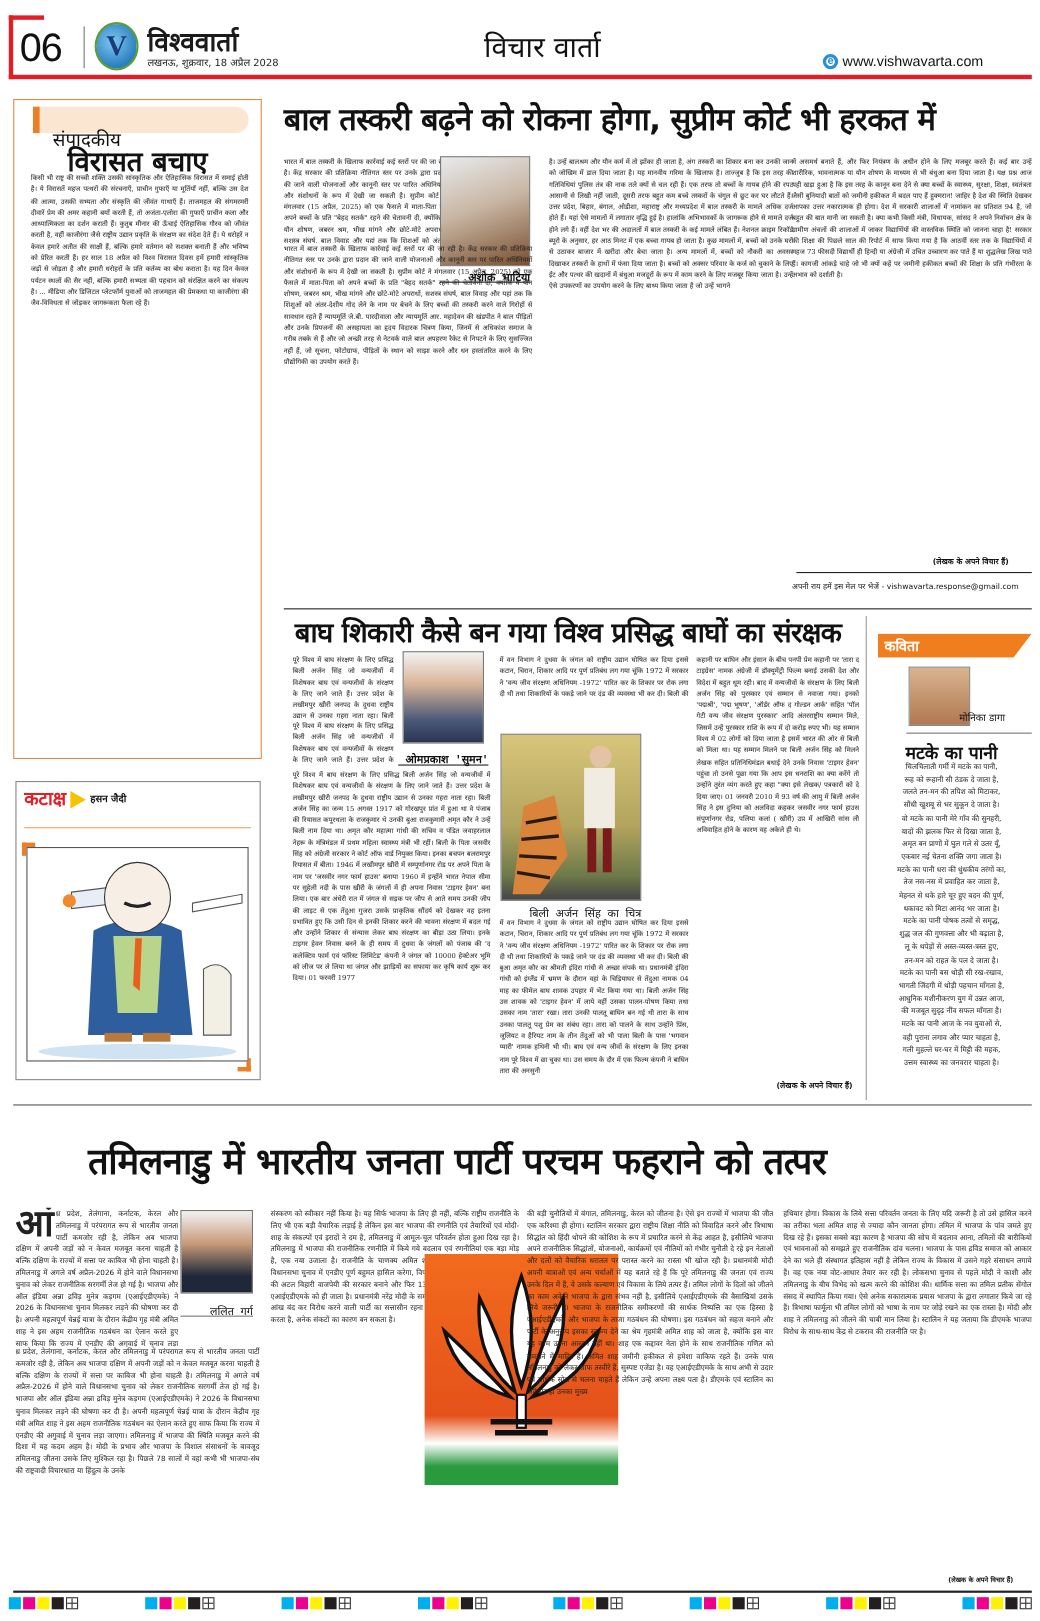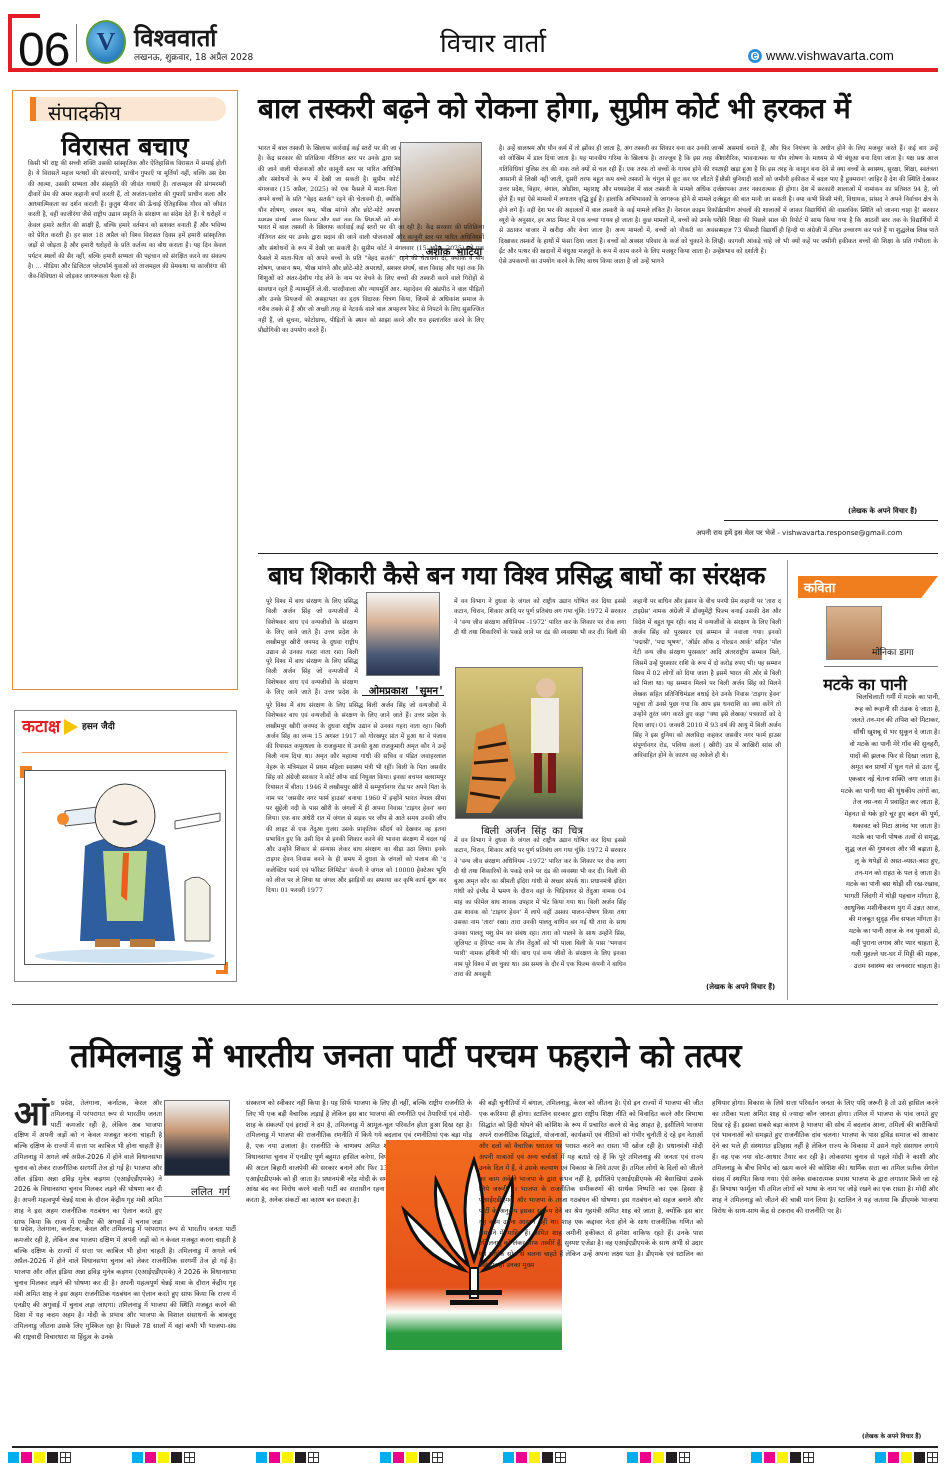--- a/index.html
+++ b/index.html
@@ -2,61 +2,61 @@
 <html><head>
 <meta charset="utf-8">
 <style>
   *{box-sizing:border-box;margin:0;padding:0;}
   body{width:945px;height:1474px;background:#fff;font-family:"DejaVu Sans",sans-serif;color:#111;position:relative;overflow:hidden;}
   .abs{position:absolute;}
   
   .hdr-red-left{left:8px;top:14px;width:4px;height:58px;background:#e41e26;}
   .hdr-red-top{left:8px;top:14px;width:32px;height:4px;background:#e41e26;}
   .hdr-red-bottom{left:8px;top:68px;width:930px;height:4px;background:#e41e26;}
-  .page-num{left:18px;top:22px;font-family:"Liberation Sans",sans-serif;font-size:48px;color:#111;letter-spacing:-1px;}
+  .page-num{left:18px;top:22px;font-family:"Liberation Sans",sans-serif;font-size:36px;color:#111;letter-spacing:-1px;}
   .hdr-sep{left:76px;top:24px;width:1px;height:38px;background:#777;}
   .logo{left:86px;top:20px;width:40px;height:44px;border-radius:50%;background:radial-gradient(circle at 40% 40%,#7ec8f0,#2a7fc0 70%);border:2px solid #5a9e3a;display:flex;align-items:center;justify-content:center;font-family:"Liberation Serif",serif;font-weight:bold;font-size:26px;color:#1a3c7a;}
   .brand{left:134px;top:20px;font-size:24px;font-weight:bold;color:#1a1a1a;}
   .dateline{left:134px;top:50px;font-size:9px;color:#222;}
   .section-title{left:440px;top:24px;font-size:26px;color:#111;}
   .website{left:748px;top:48px;font-family:"Liberation Sans",sans-serif;font-size:13px;color:#111;display:flex;align-items:center;gap:4px;}
   .ie-icon{width:14px;height:14px;border-radius:50%;border:3px solid #2b8fd8;color:#2b8fd8;font-size:10px;line-height:8px;text-align:center;font-weight:bold;}
   
   .editorial-box{left:12px;top:90px;width:226px;height:600px;border:1px solid #e08a3c;}
   .ed-tag{left:30px;top:97px;width:196px;height:24px;background:#fbe6d2;border-radius:0 12px 12px 0;}
   .ed-tag-bar{left:30px;top:97px;width:6px;height:24px;background:#ef7d22;}
-  .ed-tag-text{left:48px;top:99px;font-size:20px;color:#111;}
+  .ed-tag-text{left:48px;top:115px;font-size:17px;color:#111;}
   .ed-title{left:12px;top:128px;width:226px;text-align:center;font-size:25px;font-weight:bold;}
   .body-text{font-family:"DejaVu Serif",serif;font-size:6.2px;line-height:10.3px;color:#222;text-align:justify;overflow:hidden;}
   .ed-body{left:28px;top:158px;width:198px;height:528px;}
   
   .cartoon-box{left:14px;top:710px;width:223px;height:272px;border:1px solid #888;}
   .katakash{left:22px;top:714px;font-size:17px;font-weight:bold;color:#e41e26;}
   .arrow-icon{left:64px;top:719px;width:0;height:0;border-top:8px solid transparent;border-bottom:8px solid transparent;border-left:14px solid #f5c400;}
   .cartoonist{left:82px;top:719px;font-size:9px;font-weight:bold;}
   .cartoon-rule{left:22px;top:752px;width:206px;height:1px;background:#f0a060;}
   .cartoon-img{left:24px;top:770px;width:202px;height:195px;border:1px solid #555;background:#fff;overflow:hidden;}
   .corner-tl{left:20px;top:766px;width:12px;height:12px;border-left:4px solid #ef7d22;border-top:4px solid #ef7d22;}
   .corner-br{left:216px;top:962px;width:12px;height:12px;border-right:4px solid #ef7d22;border-bottom:4px solid #ef7d22;}
   
   .headline{font-weight:bold;color:#111;white-space:nowrap;letter-spacing:-0.5px;}
   .h1{left:258px;top:88px;font-size:28px;}
   .h2{left:268px;top:557px;font-size:25px;}
-  .h3{left:70px;top:1032px;font-size:33px;}
+  .h3{left:80px;top:1032px;font-size:33px;}
   .photo{background:#ccc;border:1px solid #777;overflow:hidden;}
   .caption{font-family:Liberation Mono, monospace;font-size:10px;font-weight:bold;text-align:right;}
   .rule{background:#222;height:1px;}
   .vrule{background:#999;width:1px;}
   
   .kavita-tag{left:798px;top:576px;width:140px;height:22px;background:#f07d1e;clip-path:polygon(0 0,100% 0,88% 100%,0 100%);}
   .kavita-text{left:804px;top:578px;font-size:13px;color:#fff;font-weight:bold;}
   .poet-photo{left:826px;top:606px;width:56px;height:54px;background:linear-gradient(#d9b48f,#b07850);border:1px solid #888;}
   .poet-name{left:872px;top:645px;font-size:9px;text-align:center;}
   .poem-title{left:790px;top:673px;width:150px;text-align:center;font-size:16px;font-weight:bold;}
-  .poem{left:790px;top:692px;width:150px;text-align:right;font-family:"DejaVu Sans",sans-serif;font-size:6.6px;line-height:11.7px;color:#222;}
+  .poem{left:790px;top:692px;width:150px;text-align:center;font-family:"DejaVu Sans",sans-serif;font-size:6.6px;line-height:11.7px;color:#222;}
   .reg-marks{left:8px;top:1452px;width:930px;display:flex;justify-content:space-between;}
   .reg{display:flex;gap:2px;align-items:center;}
   .reg span{display:inline-block;width:11px;height:11px;}
   .reg .grid{border:1px solid #333;background:linear-gradient(#333,#333) center/1px 100% no-repeat,linear-gradient(#333,#333) center/100% 1px no-repeat;}
   .drop-cap{font-size:34px;font-weight:bold;line-height:30px;float:left;margin-right:2px;font-family:"DejaVu Serif",serif;}
   .signoff{font-size:7px;font-weight:bold;}
 </style>
 </head>
 <body>
 
@@ -108,21 +108,21 @@
 <div class="abs headline h1">बाल तस्करी बढ़ने को रोकना होगा, सुप्रीम कोर्ट भी हरकत में</div>
 <div class="abs body-text" style="left:258px;top:143px;width:148px;height:78px;">भारत में बाल तस्करी के खिलाफ कार्रवाई कई स्तरों पर की जा रही है। केंद्र सरकार की प्रतिक्रिया नीतिगत स्तर पर उनके द्वारा प्रदान की जाने वाली योजनाओं और कानूनी स्तर पर पारित अधिनियमों और संशोधनों के रूप में देखी जा सकती है। सुप्रीम कोर्ट ने मंगलवार (15 अप्रैल, 2025) को एक फैसले में माता-पिता को अपने बच्चों के प्रति "बेहद सतर्क" रहने की चेतावनी दी, क्योंकि वे यौन शोषण, जबरन श्रम, भीख मांगने और छोटे-मोटे अपराधों, सशस्त्र संघर्ष, बाल विवाह और यहां तक कि शिशुओं को अंतर-देशीय गोद लेने के नाम पर बेचने के लिए बच्चों की तस्करी करने वाले गिरोहों से सावधान रहते हैं न्यायमूर्ति जे.बी. पारदीवाला और न्यायमूर्ति आर. महादेवन की खंडपीठ ने बाल पीड़ितों और उनके प्रियजनों की असहायता का हृदय विदारक चित्रण किया, जिनमें से अधिकांश समाज के गरीब तबके से हैं और जो अच्छी तरह से नेटवर्क वाले बाल अपहरण रैकेट से निपटने के लिए सुसज्जित नहीं हैं, जो सूचना, फोटोग्राफ, पीड़ितों के स्थान को साझा करने और धन हस्तांतरित करने के लिए प्रौद्योगिकी का उपयोग करते हैं।</div>
 <div class="abs photo" style="left:400px;top:142px;width:82px;height:100px;background:linear-gradient(160deg,#e8eaed 0%,#c9b7a5 45%,#7a5030 100%);"></div>
 <div class="abs caption" style="left:400px;top:244px;width:82px;">अशोक भाटिया</div>
 <div class="abs rule" style="left:400px;top:256px;width:82px;"></div>
 <div class="abs body-text" style="left:258px;top:222px;width:226px;height:320px;">भारत में बाल तस्करी के खिलाफ कार्रवाई कई स्तरों पर की जा रही है। केंद्र सरकार की प्रतिक्रिया नीतिगत स्तर पर उनके द्वारा प्रदान की जाने वाली योजनाओं और कानूनी स्तर पर पारित अधिनियमों और संशोधनों के रूप में देखी जा सकती है। सुप्रीम कोर्ट ने मंगलवार (15 अप्रैल, 2025) को एक फैसले में माता-पिता को अपने बच्चों के प्रति "बेहद सतर्क" रहने की चेतावनी दी, क्योंकि वे यौन शोषण, जबरन श्रम, भीख मांगने और छोटे-मोटे अपराधों, सशस्त्र संघर्ष, बाल विवाह और यहां तक कि शिशुओं को अंतर-देशीय गोद लेने के नाम पर बेचने के लिए बच्चों की तस्करी करने वाले गिरोहों से सावधान रहते हैं न्यायमूर्ति जे.बी. पारदीवाला और न्यायमूर्ति आर. महादेवन की खंडपीठ ने बाल पीड़ितों और उनके प्रियजनों की असहायता का हृदय विदारक चित्रण किया, जिनमें से अधिकांश समाज के गरीब तबके से हैं और जो अच्छी तरह से नेटवर्क वाले बाल अपहरण रैकेट से निपटने के लिए सुसज्जित नहीं हैं, जो सूचना, फोटोग्राफ, पीड़ितों के स्थान को साझा करने और धन हस्तांतरित करने के लिए प्रौद्योगिकी का उपयोग करते हैं।</div>
 <div class="abs body-text" style="left:499px;top:143px;width:222px;height:400px;">है। उन्हें बालश्रम और यौन कर्म में तो झोंका ही जाता है, अंग तस्करी का शिकार बना कर उनकी जान को जोखिम में डाल दिया जाता है। यह मानवीय गरिमा के खिलाफ है। ताज्जुब है कि इस तरह की गतिविधियां पुलिस तंत्र की नाक तले क्यों से चल रही हैं। एक तरफ तो बच्चों के गायब होने की रपट आसानी से लिखी नहीं जाती, दूसरी तरफ बहुत कम बच्चे तस्करों के चंगुल से छूट कर घर लौटते हैं। उत्तर प्रदेश, बिहार, बंगाल, ओडीशा, महाराष्ट्र और मध्यप्रदेश में बाल तस्करी के मामले अधिक दर्ज होते हैं। यहां ऐसे मामलों में लगातार वृद्धि हुई है। हालांकि अभिभावकों के जागरूक होने से मामले दर्ज होने लगे हैं। वहीं देश भर की अदालतों में बाल तस्करी के कई मामले लंबित हैं। नेशनल क्राइम रिकॉर्ड ब्यूरो के अनुसार, हर आठ मिनट में एक बच्चा गायब हो जाता है। कुछ मामलों में, बच्चों को उनके घरों से उठाकर बाजार में खरीदा और बेचा जाता है। अन्य मामलों में, बच्चों को नौकरी का अवसर दिखाकर तस्करों के हाथों में फंसा दिया जाता है। बच्चों को अक्सर परिवार के कर्ज को चुकाने के लिए ईंट और पत्थर की खदानों में बंधुआ मजदूरों के रूप में काम करने के लिए मजबूर किया जाता है। उन्हें ऐसे उपकरणों का उपयोग करने के लिए बाध्य किया जाता है जो उन्हें भागने</div>
 <div class="abs body-text" style="left:720px;top:143px;width:218px;height:345px;">में असमर्थ बनाते हैं, और फिर नियंत्रण के अधीन होने के लिए मजबूर करते हैं। कई बार उन्हें शारीरिक, भावनात्मक या यौन शोषण के माध्यम से भी बंधुआ बना दिया जाता है। यक्ष प्रश्न आज यही खड़ा हुआ है कि इस तरह के कानून बना देने से क्या बच्चों के स्वास्थ्य, सुरक्षा, शिक्षा, स्वतंत्रता जैसी बुनियादी बातों को जमीनी हकीकत में बदल पाए हैं हुक्मरान! जाहिर है देश की स्थिति देखकर आपका उत्तर नकारात्मक ही होगा। देश में सरकारी शालाओं में नामांकन का प्रतिशत 94 है, जो बहुत की बात मानी जा सकती है। क्या कभी किसी मंत्री, विधायक, सांसद ने अपने निर्वाचन क्षेत्र के ग्रामीण अंचलों की शालाओं में जाकर विद्यार्थियों की वास्तविक स्थिति को जानना चाहा है! सरकार की शिक्षा की पिछले साल की रिपोर्ट में साफ किया गया है कि आठवीं स्तर तक के विद्यार्थियों में महज 73 फीसदी विद्यार्थी ही हिन्दी या अंग्रेजी में उचित उच्चारण कर पाते हैं या शुद्धलेख लिख पाते हैं। कागजी आंकड़े चाहे जो भी क्यों कहें पर जमीनी हकीकत बच्चों की शिक्षा के प्रति गंभीरता के अभाव को दर्शाती है।</div>
 <div class="abs signoff" style="left:848px;top:506px;">(लेखक के अपने विचार हैं)</div>
 <div class="abs rule" style="left:724px;top:520px;width:214px;"></div>
-<div class="abs" style="left:696px;top:528px;font-size:7px;">अपनी राय हमें इस मेल पर भेजें - vishwavarta.response@gmail.com</div>
+<div class="abs" style="left:720px;top:528px;font-size:7px;">अपनी राय हमें इस मेल पर भेजें - vishwavarta.response@gmail.com</div>
 <div class="abs rule" style="left:258px;top:553px;width:680px;"></div>
 
 <div class="abs headline h2">बाघ शिकारी कैसे बन गया विश्व प्रसिद्ध बाघों का संरक्षक</div>
 <div class="abs body-text" style="left:266px;top:596px;width:92px;height:58px;">पूरे विश्व में बाघ संरक्षण के लिए प्रसिद्ध बिली अर्जन सिंह जो वन्यजीवों में विशेषकर बाघ एवं वन्यजीवों के संरक्षण के लिए जाने जाते हैं। उत्तर प्रदेश के लखीमपुर खीरी जनपद के दुधवा राष्ट्रीय उद्यान से उनका गहरा नाता रहा। बिली अर्जन सिंह का जन्म 15 अगस्त 1917 को गोरखपुर प्रांत में हुआ था वे पंजाब की रियासत कपूरथला के राजकुमार थे उनकी बुआ राजकुमारी अमृत कौर ने उन्हें बिली नाम दिया था। अमृत कौर महात्मा गांधी की सचिव व पंडित जवाहरलाल नेहरू के मंत्रिमंडल में प्रथम महिला स्वास्थ्य मंत्री भी रहीं। बिली के पिता जसवीर सिंह को अंग्रेजी सरकार ने कोर्ट ऑफ वार्ड नियुक्त किया। इनका बचपन बलरामपुर रियासत में बीता। 1946 में लखीमपुर खीरी में सम्पूर्णानगर रोड पर अपने पिता के नाम पर 'जसवीर नगर फार्म हाउस' बनाया 1960 में इन्होंने भारत नेपाल सीमा पर सुहेली नदी के पास खीरी के जंगलों में ही अपना निवास 'टाइगर हेवन' बना लिया। एक बार अंधेरी रात में जंगल से सड़क पर जीप से आते समय उनकी जीप की लाइट से एक तेंदुआ गुजरा उसके प्राकृतिक सौंदर्य को देखकर वह इतना प्रभावित हुए कि उसी दिन से इनकी शिकार करने की भावना संरक्षण में बदल गई और उन्होंने शिकार से संन्यास लेकर बाघ संरक्षण का बीड़ा उठा लिया। इनके टाइगर हेवन निवास बनने के ही समय में दुधवा के जंगलों को पंजाब की 'द कलेक्टिव फार्म एवं फॉरेस्ट लिमिटेड' कंपनी ने जंगल को 10000 हेक्टेअर भूमि को लीज पर ले लिया था जंगल और झाड़ियों का सफाया कर कृषि कार्य शुरू कर दिया। 01 फरवरी 1977</div>
 <div class="abs photo" style="left:366px;top:592px;width:74px;height:84px;background:linear-gradient(180deg,#f3f3f3 0%,#d8b498 35%,#4a5a78 75%,#2a3552 100%);"></div>
 <div class="abs caption" style="left:362px;top:683px;width:82px;">ओमप्रकाश 'सुमन'</div>
 <div class="abs rule" style="left:362px;top:695px;width:82px;"></div>
 <div class="abs body-text" style="left:266px;top:656px;width:92px;height:40px;">पूरे विश्व में बाघ संरक्षण के लिए प्रसिद्ध बिली अर्जन सिंह जो वन्यजीवों में विशेषकर बाघ एवं वन्यजीवों के संरक्षण के लिए जाने जाते हैं। उत्तर प्रदेश के लखीमपुर खीरी जनपद के दुधवा राष्ट्रीय उद्यान से उनका गहरा नाता रहा। बिली अर्जन सिंह का जन्म 15 अगस्त 1917 को गोरखपुर प्रांत में हुआ था वे पंजाब की रियासत कपूरथला के राजकुमार थे उनकी बुआ राजकुमारी अमृत कौर ने उन्हें बिली नाम दिया था। अमृत कौर महात्मा गांधी की सचिव व पंडित जवाहरलाल नेहरू के मंत्रिमंडल में प्रथम महिला स्वास्थ्य मंत्री भी रहीं। बिली के पिता जसवीर सिंह को अंग्रेजी सरकार ने कोर्ट ऑफ वार्ड नियुक्त किया। इनका बचपन बलरामपुर रियासत में बीता। 1946 में लखीमपुर खीरी में सम्पूर्णानगर रोड पर अपने पिता के नाम पर 'जसवीर नगर फार्म हाउस' बनाया 1960 में इन्होंने भारत नेपाल सीमा पर सुहेली नदी के पास खीरी के जंगलों में ही अपना निवास 'टाइगर हेवन' बना लिया। एक बार अंधेरी रात में जंगल से सड़क पर जीप से आते समय उनकी जीप की लाइट से एक तेंदुआ गुजरा उसके प्राकृतिक सौंदर्य को देखकर वह इतना प्रभावित हुए कि उसी दिन से इनकी शिकार करने की भावना संरक्षण में बदल गई और उन्होंने शिकार से संन्यास लेकर बाघ संरक्षण का बीड़ा उठा लिया। इनके टाइगर हेवन निवास बनने के ही समय में दुधवा के जंगलों को पंजाब की 'द कलेक्टिव फार्म एवं फॉरेस्ट लिमिटेड' कंपनी ने जंगल को 10000 हेक्टेअर भूमि को लीज पर ले लिया था जंगल और झाड़ियों का सफाया कर कृषि कार्य शुरू कर दिया। 01 फरवरी 1977</div>
 <div class="abs body-text" style="left:266px;top:700px;width:180px;height:290px;">पूरे विश्व में बाघ संरक्षण के लिए प्रसिद्ध बिली अर्जन सिंह जो वन्यजीवों में विशेषकर बाघ एवं वन्यजीवों के संरक्षण के लिए जाने जाते हैं। उत्तर प्रदेश के लखीमपुर खीरी जनपद के दुधवा राष्ट्रीय उद्यान से उनका गहरा नाता रहा। बिली अर्जन सिंह का जन्म 15 अगस्त 1917 को गोरखपुर प्रांत में हुआ था वे पंजाब की रियासत कपूरथला के राजकुमार थे उनकी बुआ राजकुमारी अमृत कौर ने उन्हें बिली नाम दिया था। अमृत कौर महात्मा गांधी की सचिव व पंडित जवाहरलाल नेहरू के मंत्रिमंडल में प्रथम महिला स्वास्थ्य मंत्री भी रहीं। बिली के पिता जसवीर सिंह को अंग्रेजी सरकार ने कोर्ट ऑफ वार्ड नियुक्त किया। इनका बचपन बलरामपुर रियासत में बीता। 1946 में लखीमपुर खीरी में सम्पूर्णानगर रोड पर अपने पिता के नाम पर 'जसवीर नगर फार्म हाउस' बनाया 1960 में इन्होंने भारत नेपाल सीमा पर सुहेली नदी के पास खीरी के जंगलों में ही अपना निवास 'टाइगर हेवन' बना लिया। एक बार अंधेरी रात में जंगल से सड़क पर जीप से आते समय उनकी जीप की लाइट से एक तेंदुआ गुजरा उसके प्राकृतिक सौंदर्य को देखकर वह इतना प्रभावित हुए कि उसी दिन से इनकी शिकार करने की भावना संरक्षण में बदल गई और उन्होंने शिकार से संन्यास लेकर बाघ संरक्षण का बीड़ा उठा लिया। इनके टाइगर हेवन निवास बनने के ही समय में दुधवा के जंगलों को पंजाब की 'द कलेक्टिव फार्म एवं फॉरेस्ट लिमिटेड' कंपनी ने जंगल को 10000 हेक्टेअर भूमि को लीज पर ले लिया था जंगल और झाड़ियों का सफाया कर कृषि कार्य शुरू कर दिया। 01 फरवरी 1977</div>
 <div class="abs body-text" style="left:454px;top:596px;width:172px;height:38px;">में वन विभाग ने दुधवा के जंगल को राष्ट्रीय उद्यान घोषित कर दिया इससे कटान, चिरान, शिकार आदि पर पूर्ण प्रतिबंध लग गया चूंकि 1972 में सरकार ने 'वन्य जीव संरक्षण अधिनियम -1972' पारित कर के शिकार पर रोक लगा दी थी तथा शिकारियों के पकड़े जाने पर दंड की व्यवस्था भी कर दी। बिली की बुआ अमृत कौर का श्रीमती इंदिरा गांधी से अच्छा संपर्क था। प्रधानमंत्री इंदिरा गांधी को इंग्लैंड में भ्रमण के दौरान वहां के चिड़ियाघर से तेंदुआ नामक 04 माह का फीमेल बाघ शावक उपहार में भेंट किया गया था। बिली अर्जन सिंह उस शावक को 'टाइगर हेवन' में लाये वहीं उसका पालन-पोषण किया तथा उसका नाम 'तारा' रखा। तारा उनकी पालतू बाघिन बन गई थी तारा के साथ उनका पालतू पशु प्रेम का संबंध रहा। तारा को पालने के साथ उन्होंने प्रिंस, जूलियट व हैरियट नाम के तीन तेंदुओं को भी पाला बिली के पास 'भगवान प्यारी' नामक हथिनी भी थी। बाघ एवं वन्य जीवों के संरक्षण के लिए इनका नाम पूरे विश्व में छा चुका था। उस समय के दौर में एक फिल्म कंपनी ने बाघिन तारा की अनसुनी</div>

